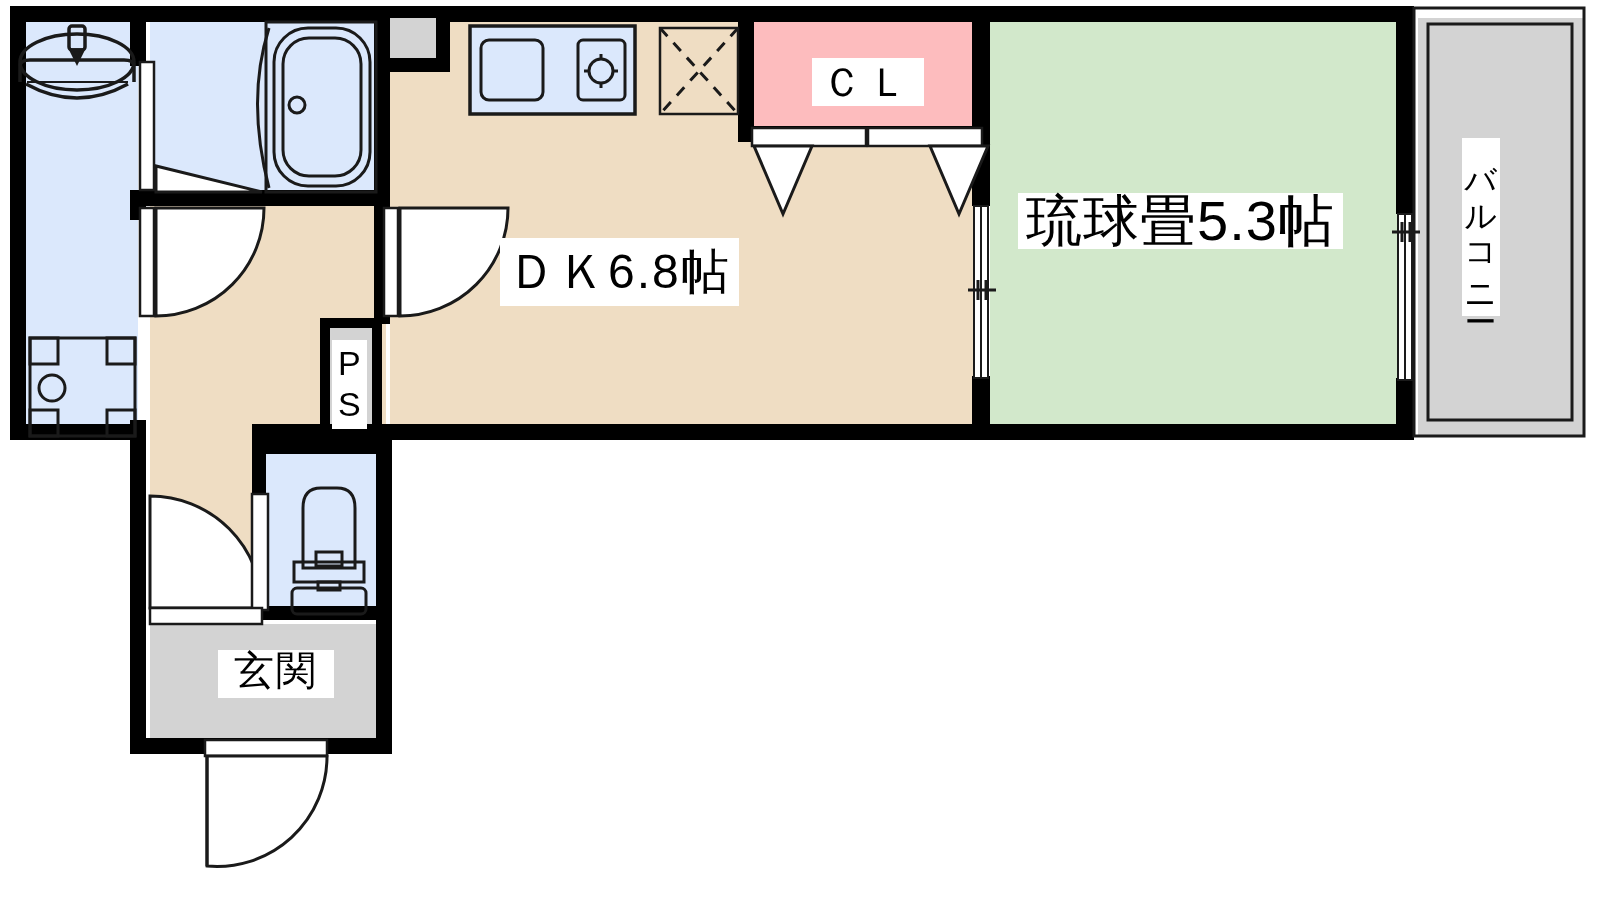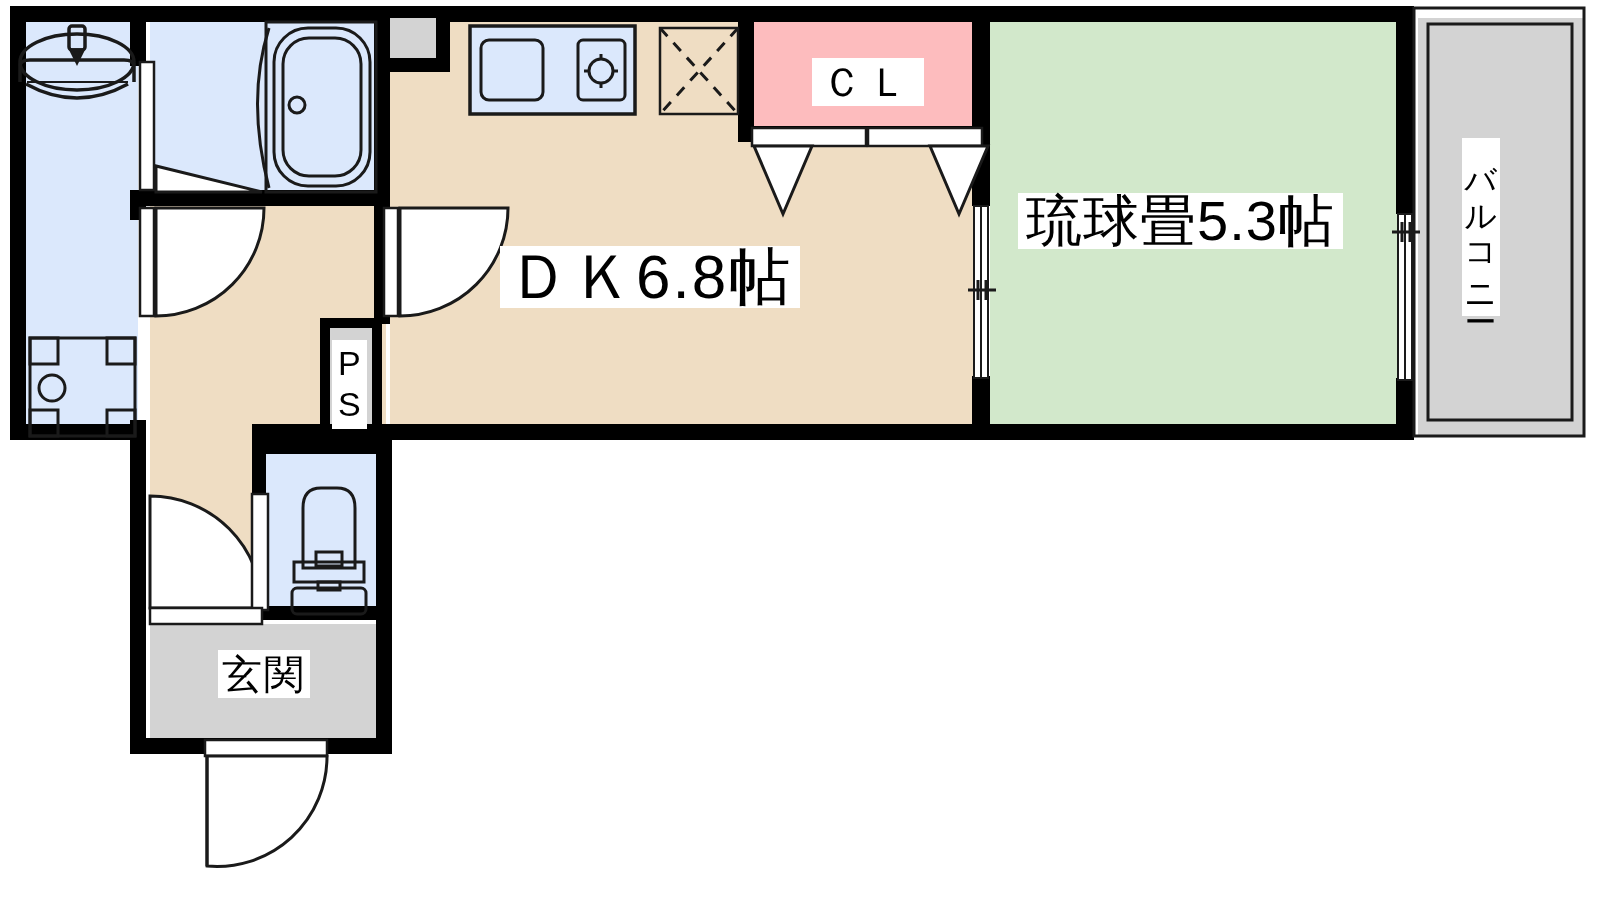--- a/index.html
+++ b/index.html
@@ -22,24 +22,24 @@
   }
   .lbl {
     position: absolute;
     background: #ffffff;
     color: #000000;
     white-space: nowrap;
     font-family: "Liberation Sans", "DejaVu Sans", sans-serif;
     line-height: 1.0;
   }
   .lbl-dk {
-    left: 500px; top: 246px;
-    font-size: 62px;
+    left: 500px; top: 238px;
+    font-size: 48px;
     letter-spacing: 2px;
-    padding: 0 8px;
+    padding: 10px 8px;
   }
   .lbl-tatami {
     left: 1018px; top: 193px;
     font-size: 56px;
     letter-spacing: 1px;
     padding: 0 8px;
   }
   .lbl-cl {
     left: 812px; top: 58px;
     font-size: 40px;
@@ -50,21 +50,22 @@
     left: 332px; top: 340px;
     font-size: 34px;
     padding: 3px 6px;
     text-align: center;
     line-height: 1.22;
   }
   .lbl-genkan {
     left: 218px; top: 650px;
     font-size: 40px;
     letter-spacing: 2px;
-    padding: 4px 4px;
+    padding: 4px 16px;
+    font-family: Liberation Mono, monospace;
   }
   .lbl-balcony {
     left: 1462px; top: 138px;
     font-size: 32px;
     padding: 6px 3px;
     writing-mode: vertical-rl;
     text-orientation: upright;
     letter-spacing: 4px;
   }
 </style>

